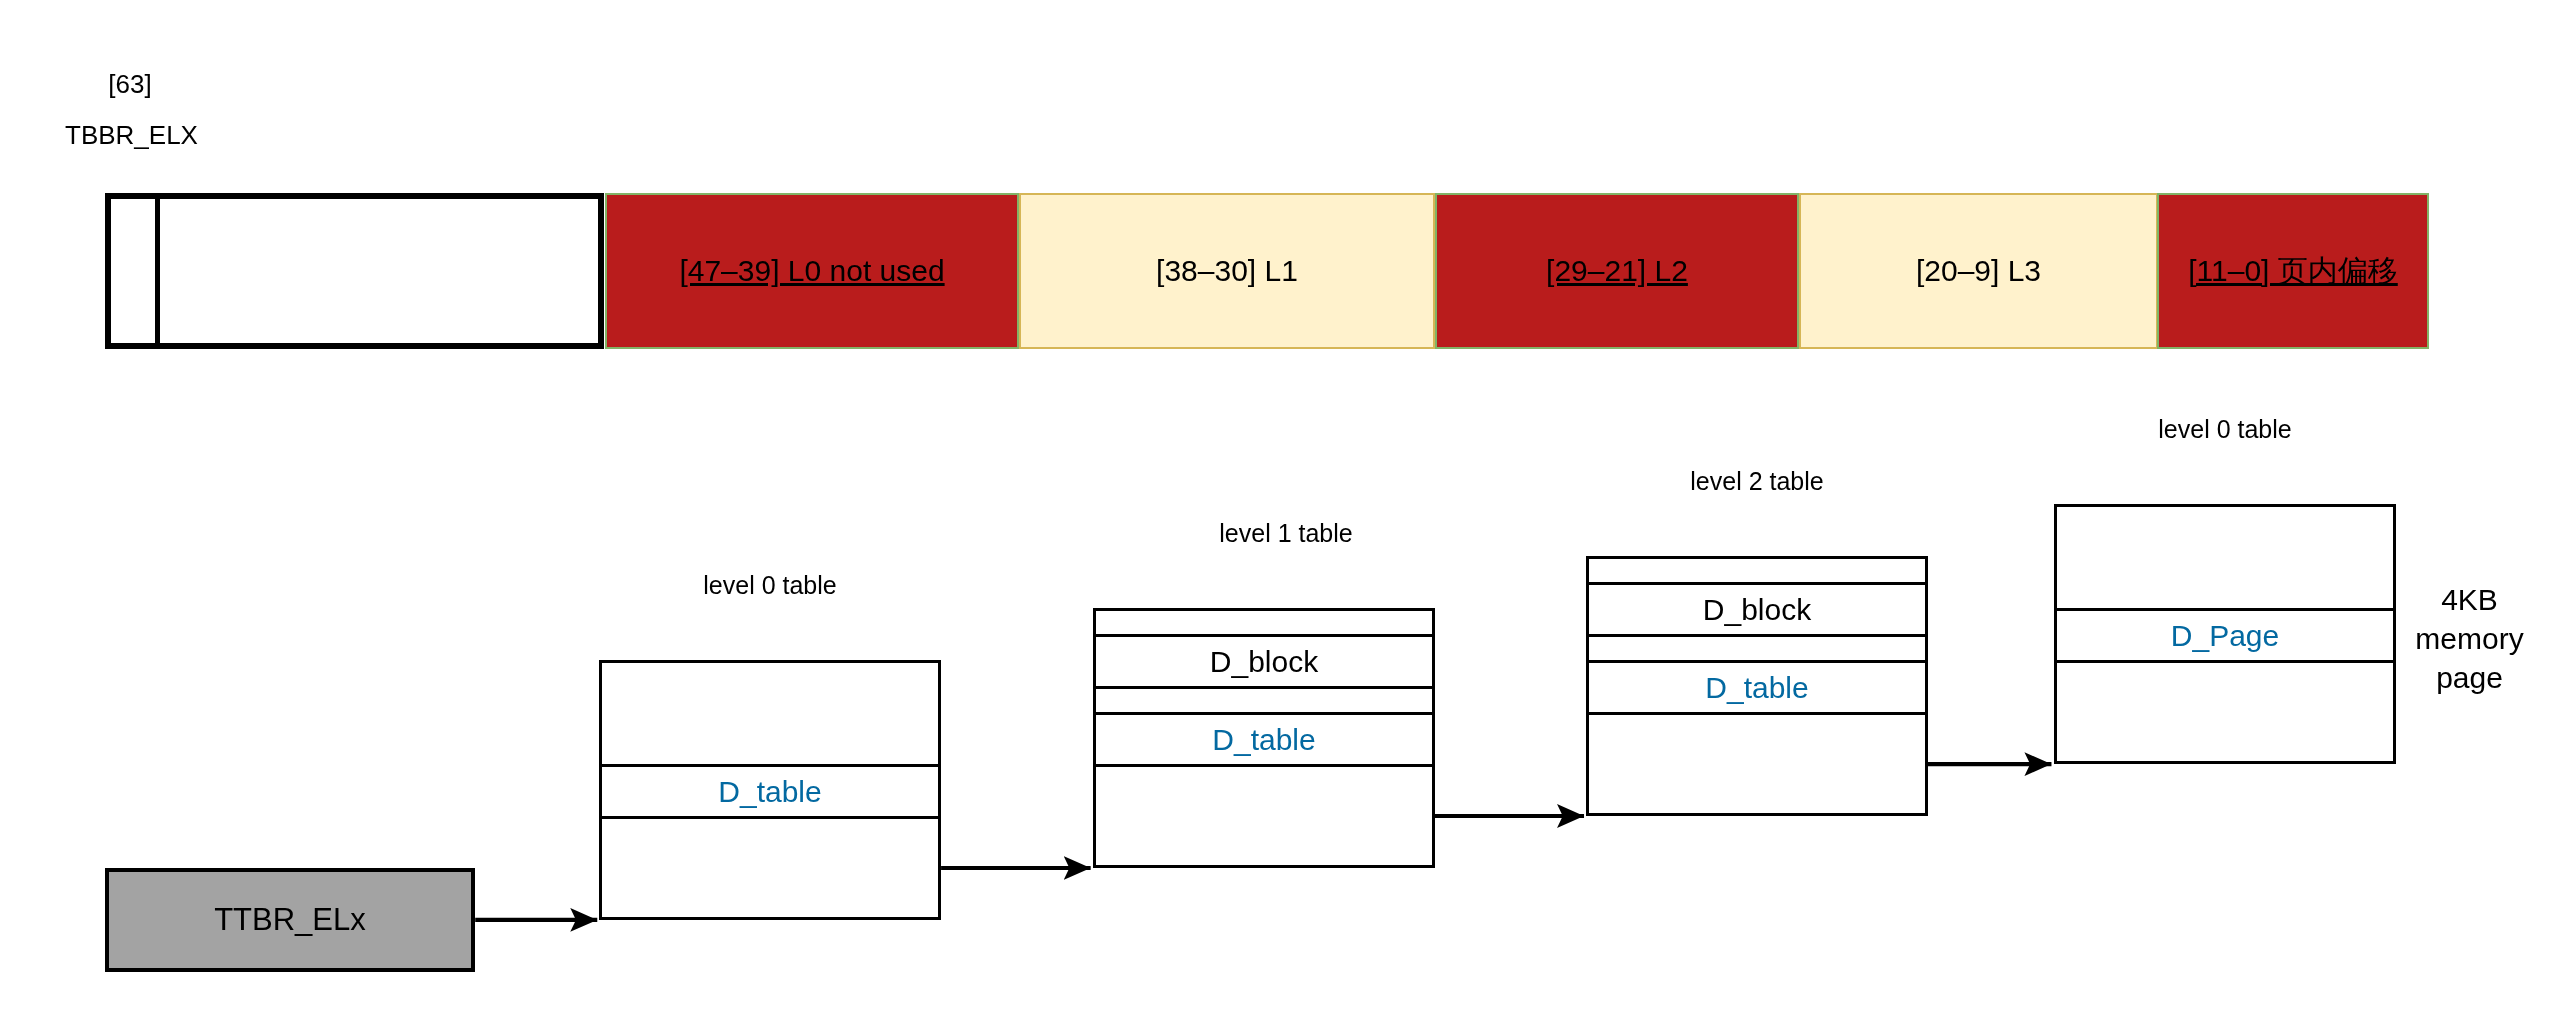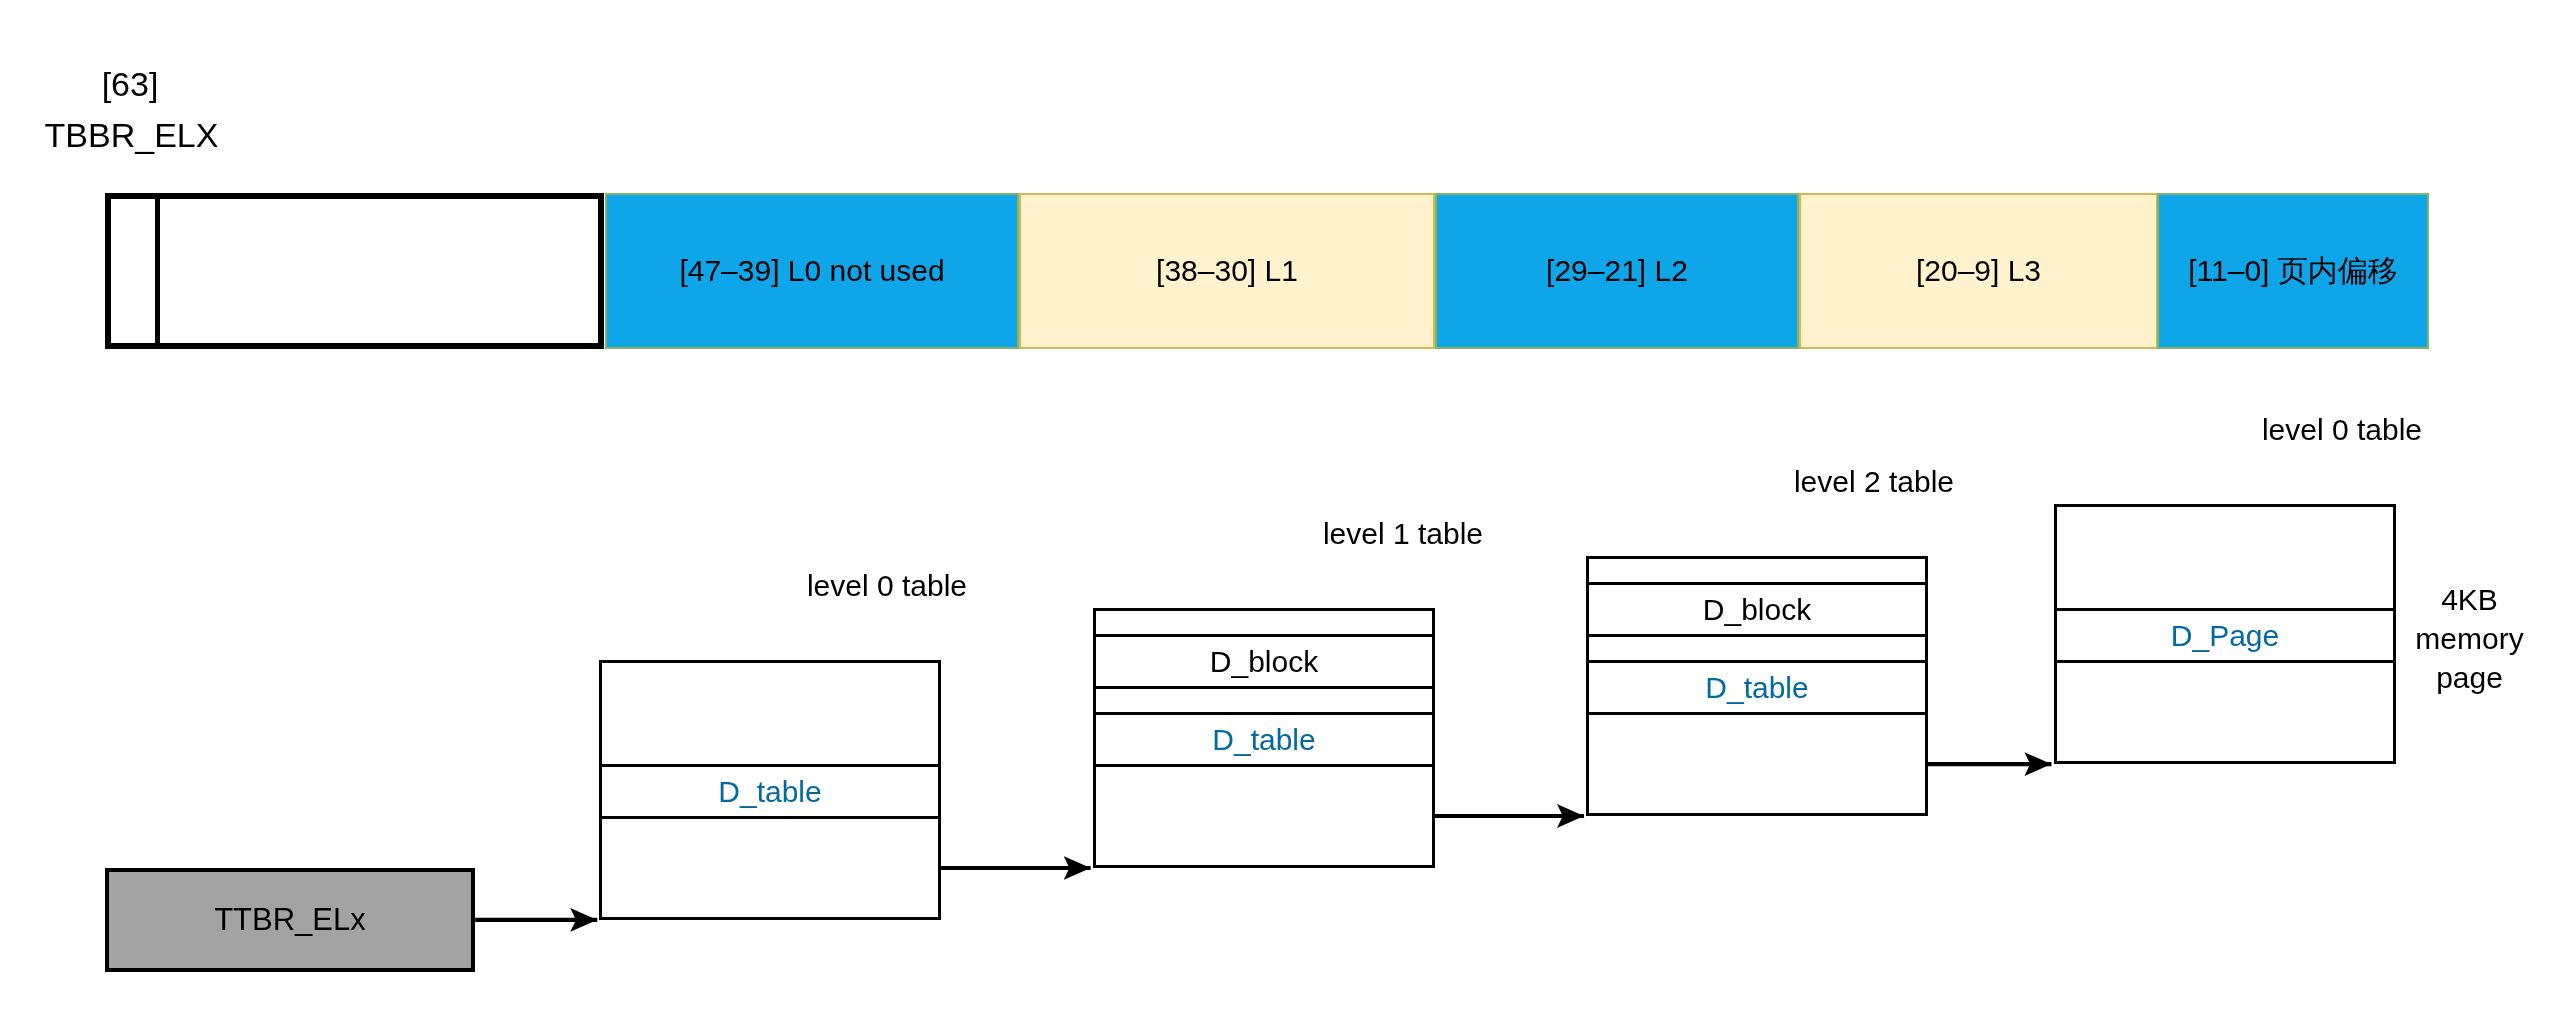--- a/index.html
+++ b/index.html
@@ -1,39 +1,39 @@
 <!DOCTYPE html>
 <html style="font-size:8.3px"><head>
 <meta charset="utf-8">
 <style>
   html,body{margin:0;padding:0;background:#ffffff;}
   body{font-family:"Liberation Sans","DejaVu Sans",sans-serif;color:#000;}
   .canvas{position:relative;width:2576px;height:1026px;background:#fff;overflow:hidden;}
 
-  .toplabel{position:absolute;font-size:34px;line-height:36px;text-align:center;white-space:nowrap;}
+  .toplabel{position:absolute;font-size:26px;line-height:36px;text-align:center;white-space:nowrap;}
 
   
   .bar-white{position:absolute;left:105px;top:193px;width:499px;height:156px;
              background:#fff;border:6.2px solid #000;box-sizing:border-box;}
   .bar-divider{position:absolute;left:155px;top:196px;width:5.2px;height:150px;background:#000;}
   .seg{position:absolute;top:193px;height:156px;box-sizing:border-box;
        display:flex;align-items:center;justify-content:center;
        font-size:30px;white-space:nowrap;}
-  .seg.green{background:#0ea5e9;border:2.6px solid #82b366;}
+  .seg.green{background:#b91c1c;border:2.6px solid #82b366;text-decoration:underline;}
   .seg.yellow{background:#fff2cc;border:2.6px solid #d6b656;}
 
   
   .ptable{position:absolute;width:342px;height:260px;border:3.1px solid #000;
           box-sizing:border-box;background:#fff;}
   .prow{box-sizing:border-box;display:flex;align-items:center;justify-content:center;
         font-size:30px;}
   .prow.divided{border-top:3.1px solid #000;}
   .gray{color:#0369a1;}
   .ptitle{position:absolute;width:394px;height:31px;line-height:31px;
-          text-align:right;font-size:30px;white-space:nowrap;}
+          text-align:center;font-size:25px;white-space:nowrap;}
 
   
   .ttbr{position:absolute;left:105px;top:868px;width:370px;height:104px;
         background:#a3a3a3;border:4.2px solid #000;box-sizing:border-box;
         display:flex;align-items:center;justify-content:center;font-size:31px;}
 
   
   .memnote{position:absolute;left:2384px;top:580px;width:171px;
            text-align:center;font-size:30px;line-height:39px;}
 

